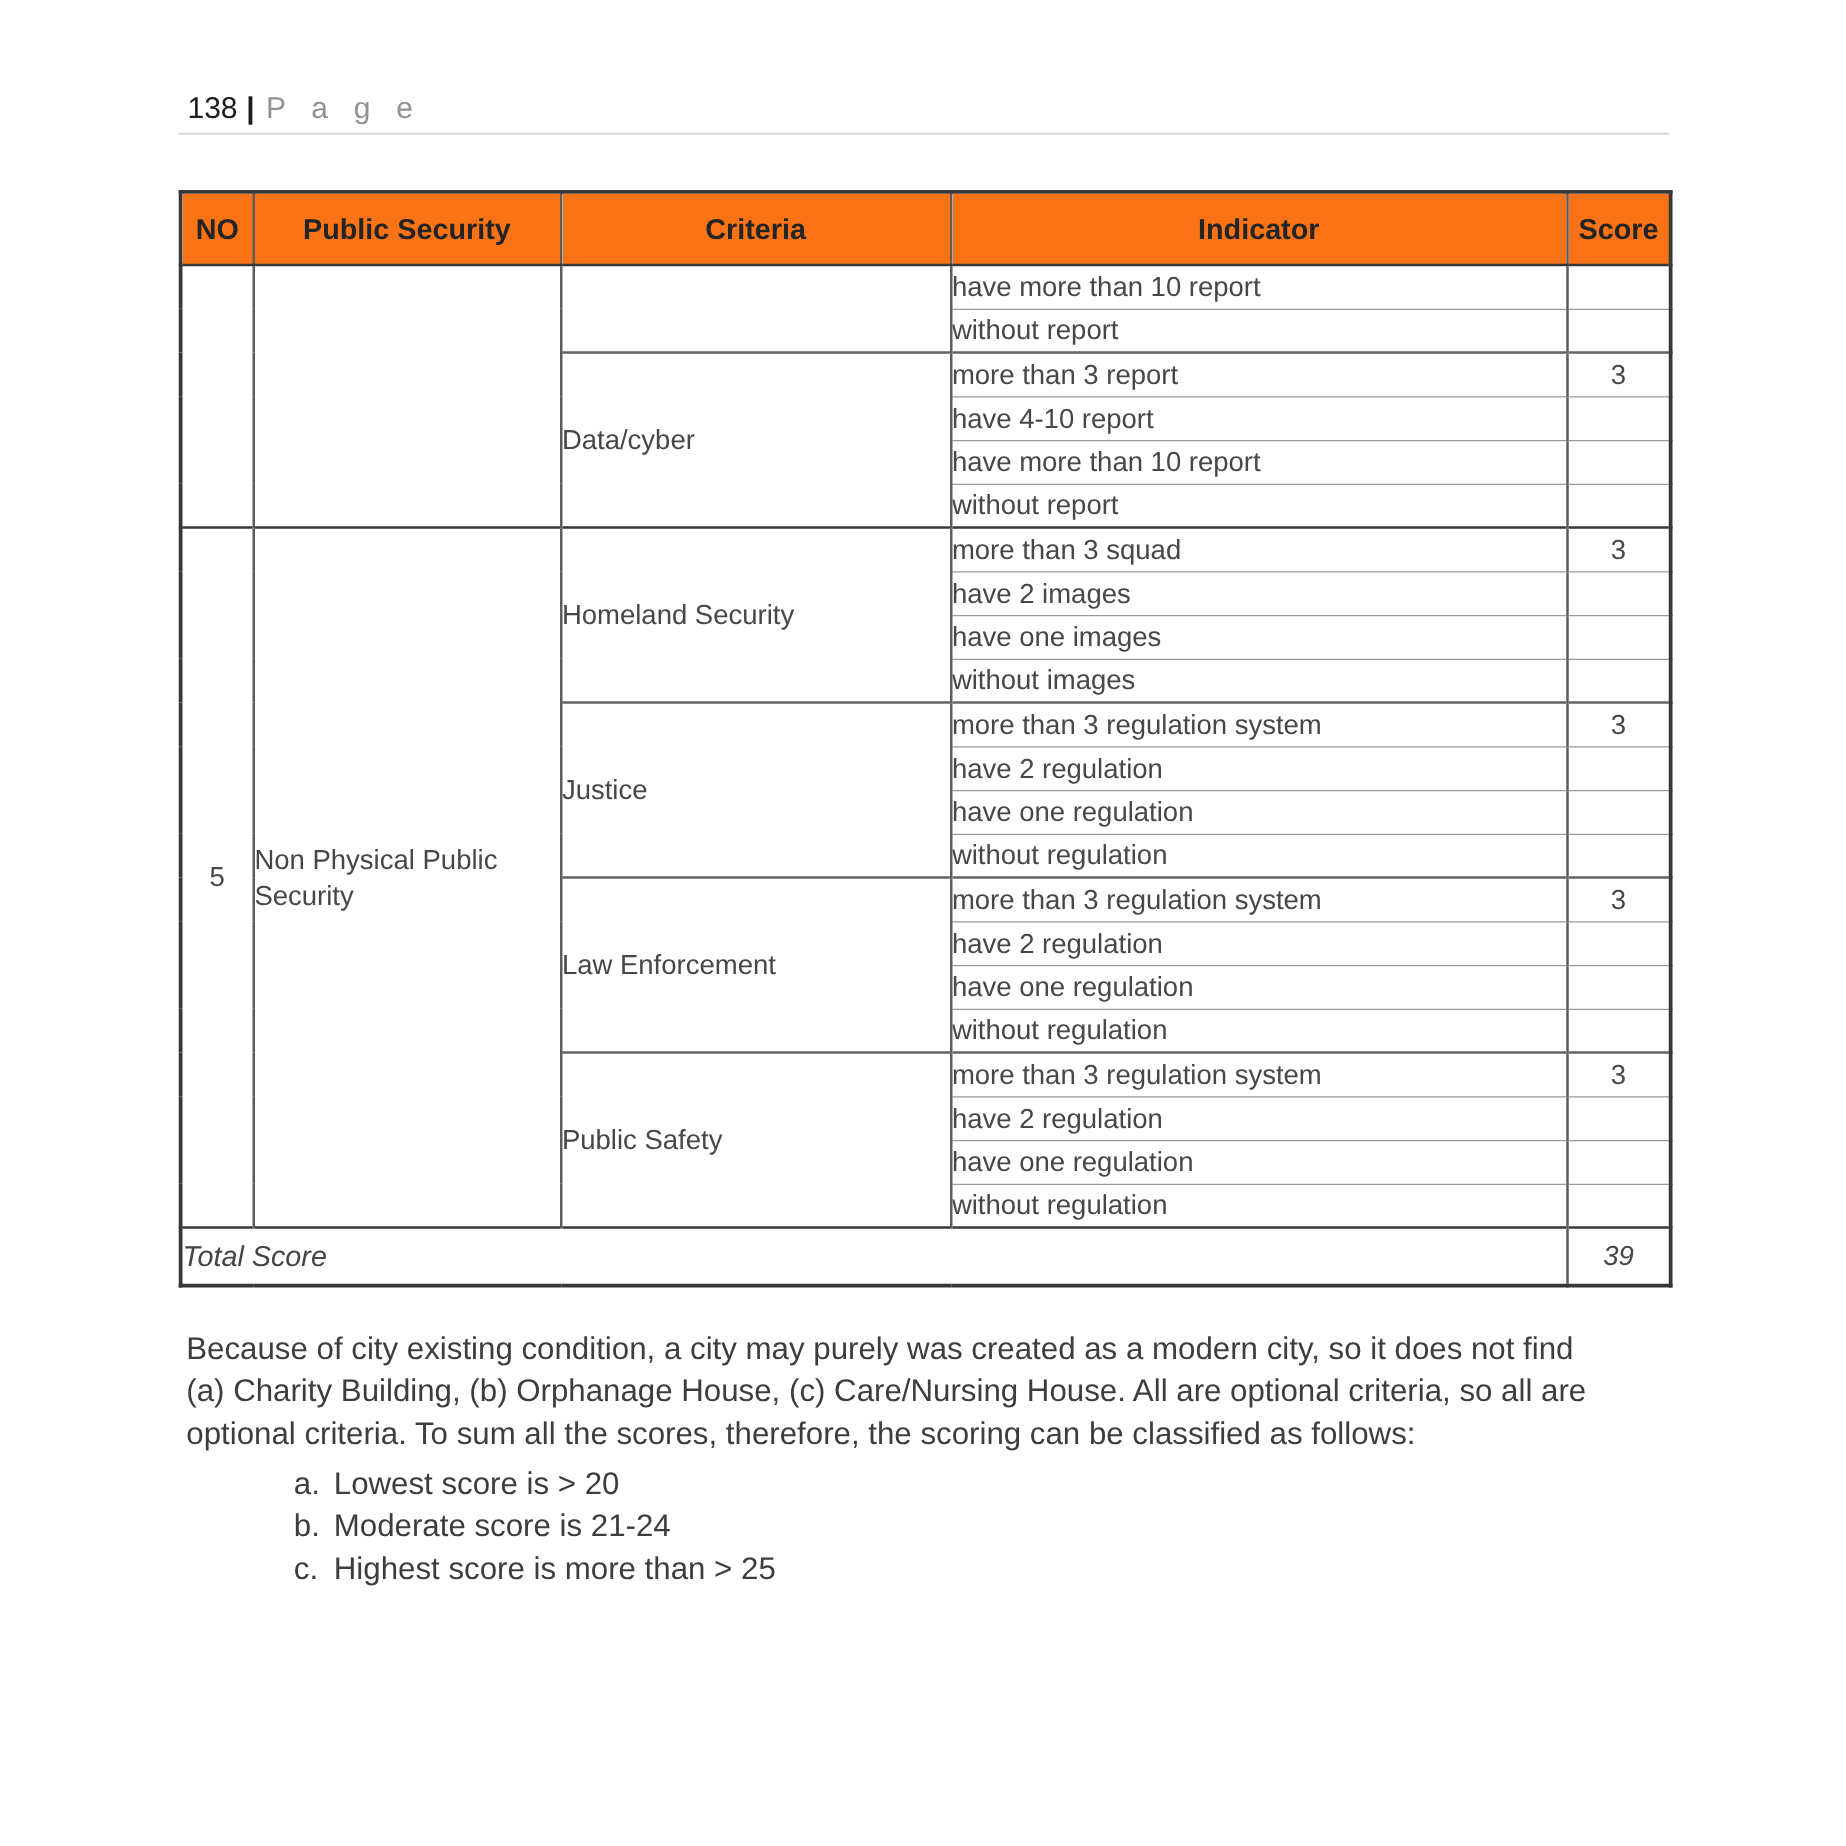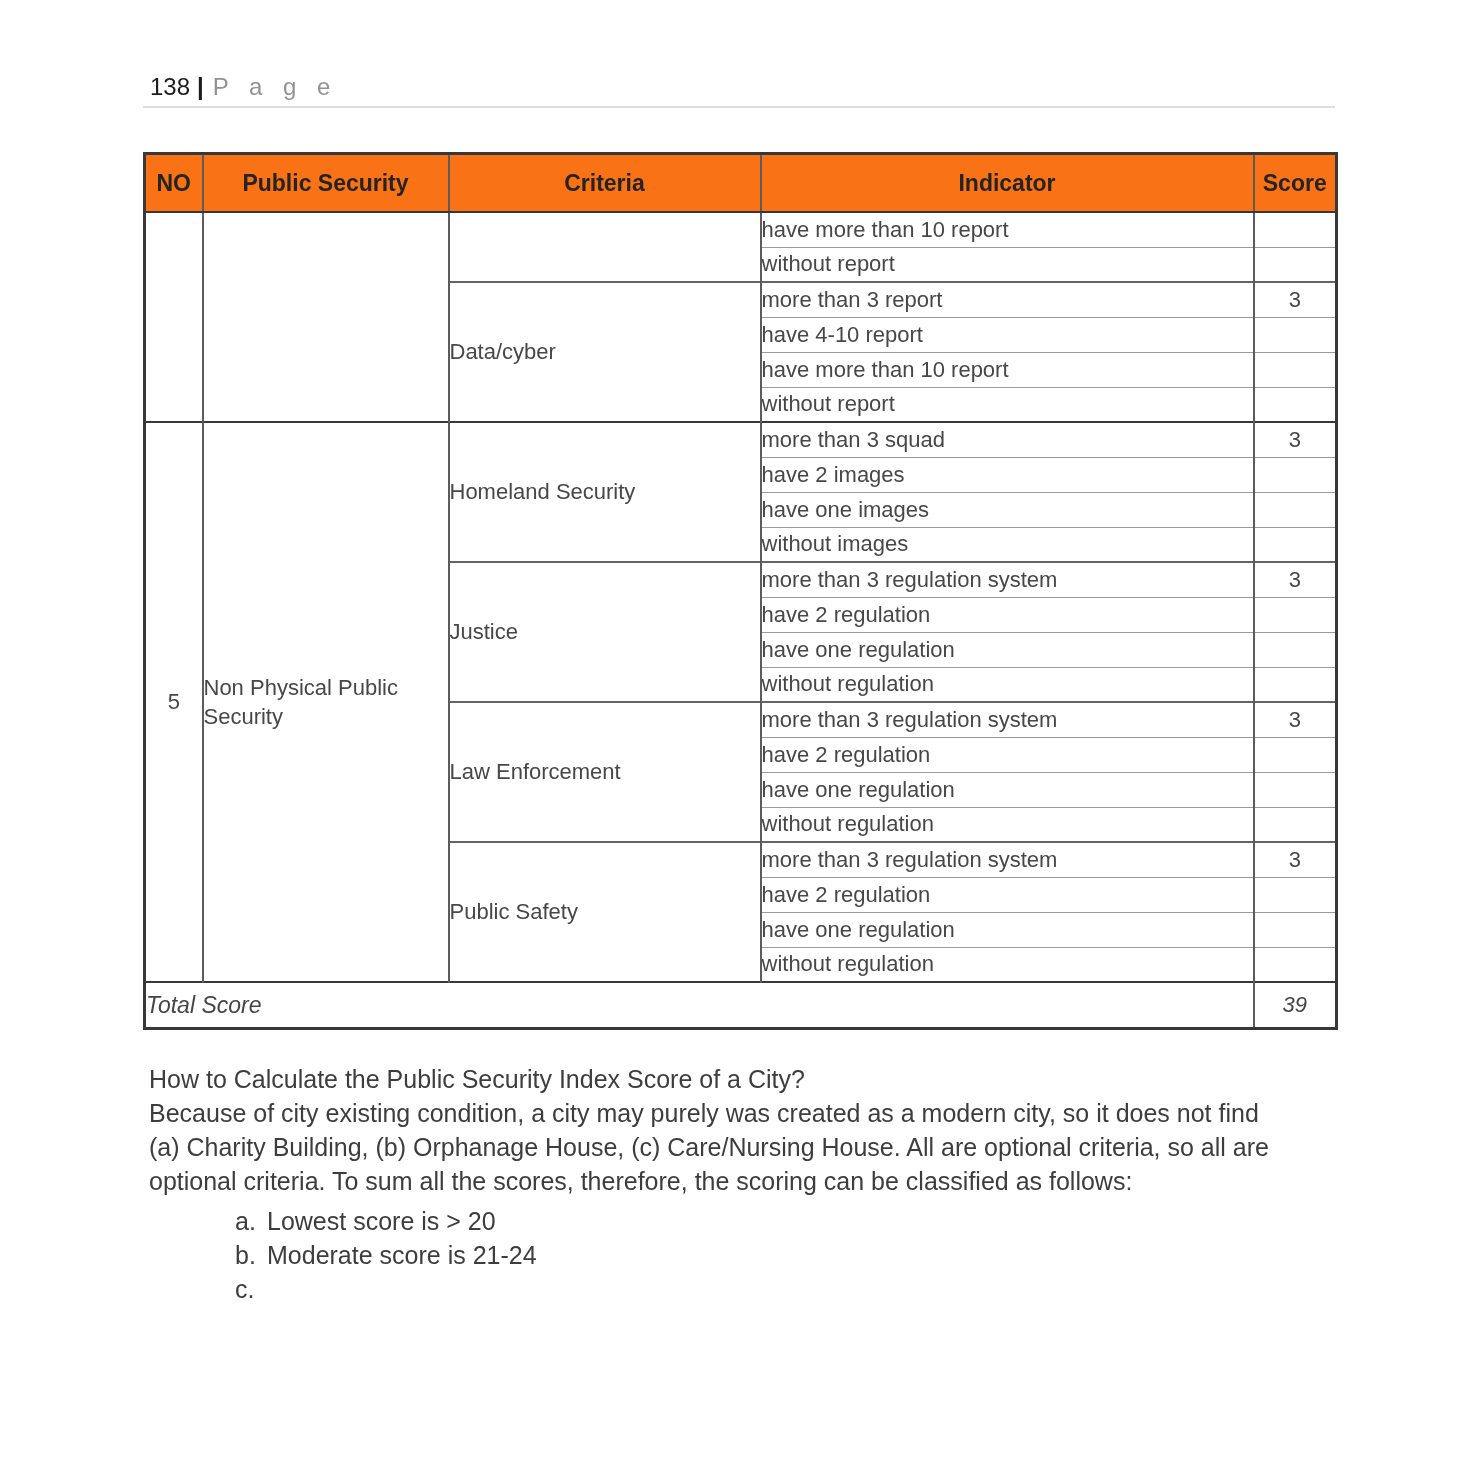--- a/index.html
+++ b/index.html
@@ -208,32 +208,32 @@
       </tr>
 
       <tr class="total">
         <td class="total-label" colspan="4">Total Score</td>
         <td class="c-sc total-val">39</td>
       </tr>
     </tbody>
   </table>
 
   <div class="body-text">
-    <div class="body-line">How to Calculate the Public Security Index Score of a City?</div>
     <div class="body-line">Because of city existing condition, a city may purely was created as a modern city, so it does not find</div>
     <div class="body-line">(a) Charity Building, (b) Orphanage House, (c) Care/Nursing House. All are optional criteria, so all are</div>
     <div class="body-line">optional criteria. To sum all the scores, therefore, the scoring can be classified as follows:</div>
     <div class="score-list">
       <div class="list-item">
         <span class="list-marker">a.</span>
         <span>Lowest score is &gt; 20</span>
       </div>
       <div class="list-item">
         <span class="list-marker">b.</span>
         <span>Moderate score is 21-24</span>
       </div>
       <div class="list-item">
         <span class="list-marker">c.</span>
+        <span>Highest score is more than &gt; 25</span>
       </div>
     </div>
   </div>
 
 </div>
 
 </body></html>

